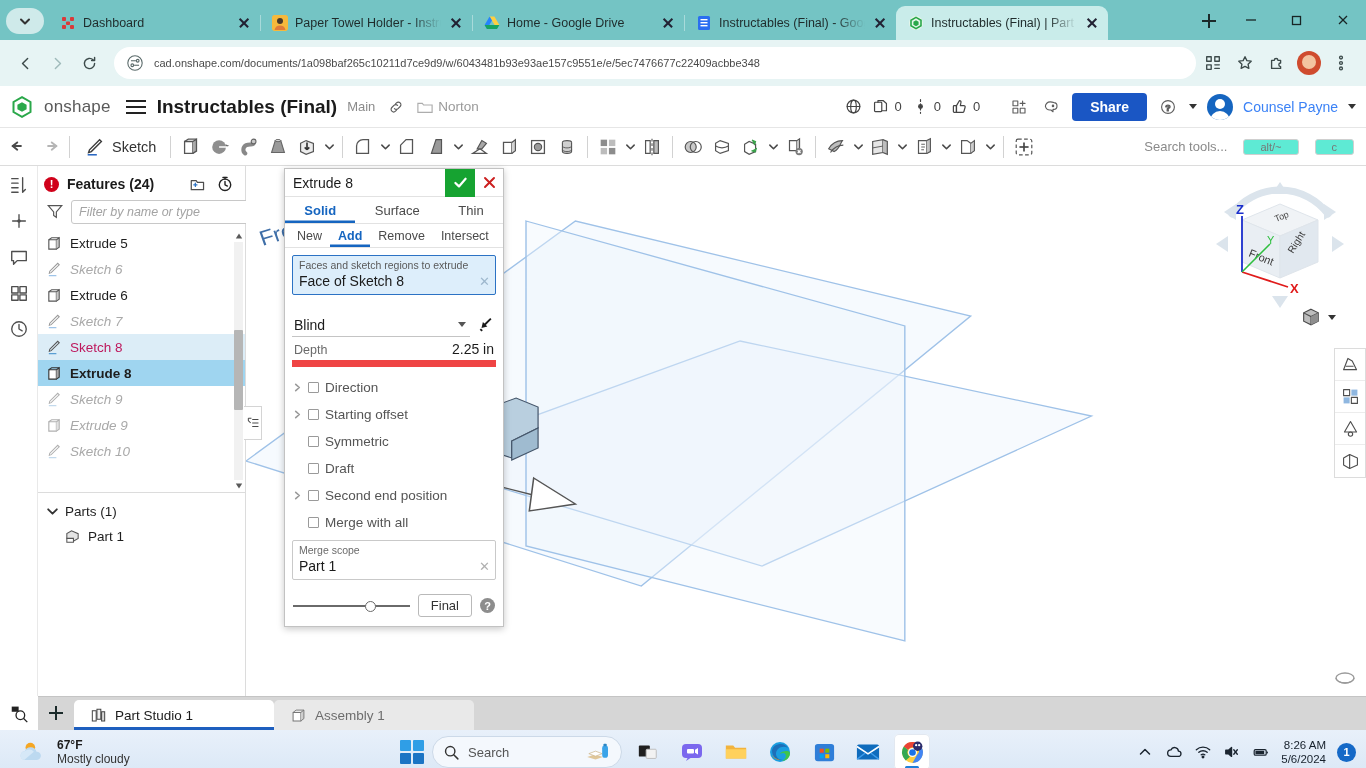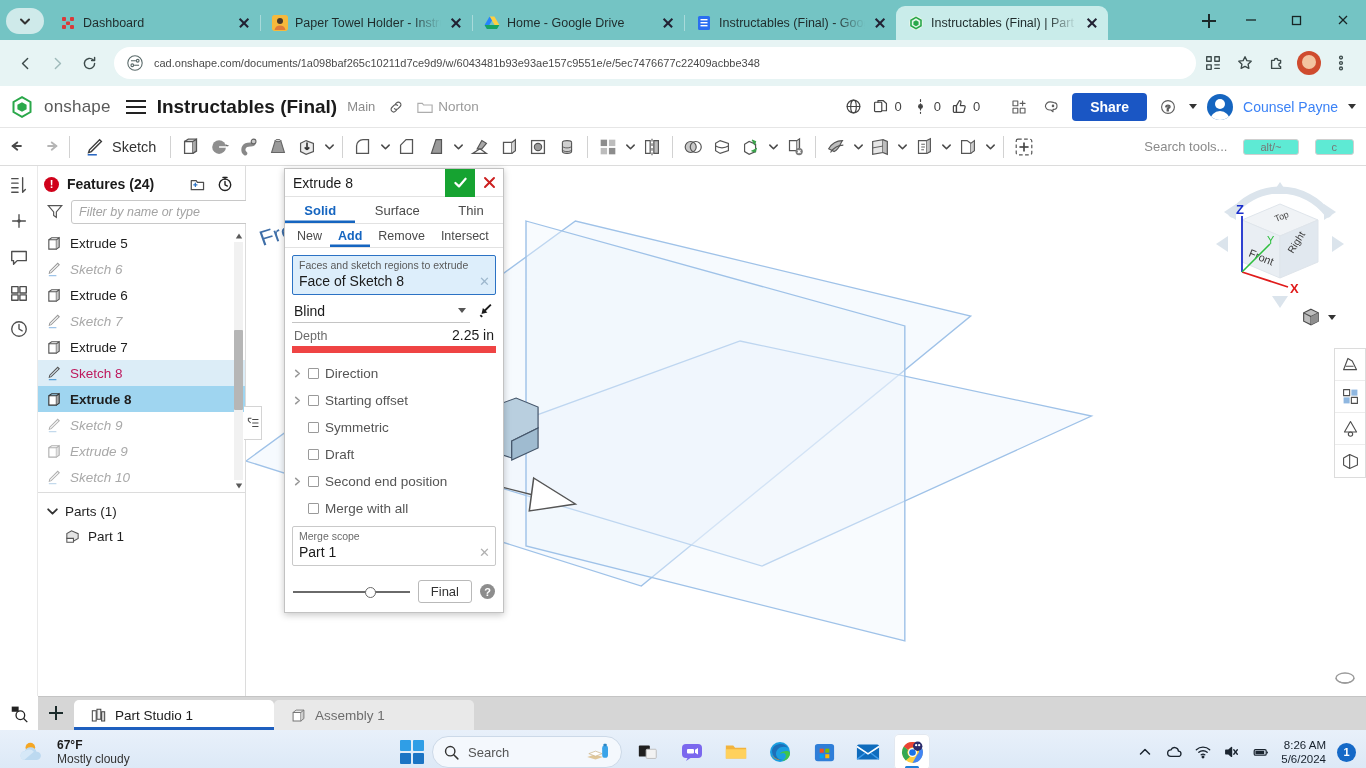--- a/index.html
+++ b/index.html
@@ -147,21 +147,21 @@
   #ex-accept svg{width:17px;height:17px;stroke:#fff;stroke-width:2.6;fill:none;stroke-linecap:round;stroke-linejoin:round;}
   #ex-cancel{width:28px;height:28px;display:flex;align-items:center;justify-content:center;cursor:pointer;}
   #ex-cancel svg{width:15px;height:15px;stroke:#cc1f1f;stroke-width:2.6;fill:none;stroke-linecap:round;}
   .ex-tabs{display:flex;border-bottom:1px solid #e2e2e2;}
   .ex-tab{flex:1 1 auto;text-align:center;padding:6px 0 5px;font-size:13px;color:#4a4a4a;cursor:pointer;}
   .ex-tab.active{color:#1565c0;font-weight:bold;box-shadow:inset 0 -2.5px 0 #1565c0;}
   .ex-subtabs{display:flex;border-bottom:1px solid #e2e2e2;padding:0 4px;}
   .ex-subtab{flex:0 0 auto;padding:5px 8px 4px;font-size:12.5px;color:#4a4a4a;cursor:pointer;}
   .ex-subtab.active{color:#1565c0;font-weight:bold;box-shadow:inset 0 -2.5px 0 #1565c0;}
   .ex-body{padding:7px 7px 6px 7px;}
-  .qbox{border:1.5px solid #2b72c4;background:#ddeefb;border-radius:2px;padding:3px 6px 5px;margin-bottom:4px;position:relative;}
+  .qbox{border:1.5px solid #2b72c4;background:#ddeefb;border-radius:2px;padding:3px 6px 5px;margin-bottom:18px;position:relative;}
   .qbox .qlabel{font-size:10.5px;color:#5a5a5a;}
   .qbox .qval{font-size:14px;color:#1b1b1b;padding-top:2px;}
   .qbox .qclear{position:absolute;right:5px;bottom:5px;color:#9db7cd;font-size:13px;cursor:pointer;}
   .selrow{display:flex;align-items:center;gap:6px;margin-bottom:4px;}
   .selbox{flex:1 1 auto;border-bottom:1px solid #c4c4c4;display:flex;align-items:center;height:24px;padding-left:2px;cursor:pointer;}
   .selbox .v{flex:1 1 auto;font-size:14px;color:#1b1b1b;}
   .selbox .ddarrow{width:0;height:0;border-left:4px solid transparent;border-right:4px solid transparent;border-top:5px solid #555;margin-right:4px;}
   .flip{width:20px;height:20px;flex:0 0 20px;cursor:pointer;}
   .fieldrow{display:flex;align-items:baseline;border-bottom:7px solid #ef4444;height:26px;margin-bottom:7px;padding:0 2px;}
   .fieldrow .flabel{font-size:12.5px;color:#6a6a6a;flex:0 0 auto;}
@@ -795,28 +795,20 @@
           </svg>
         <span>Extrude 6</span>
       </div>
       <div class="feat-row suppressed">
         <svg class="feat-ico" viewBox="0 0 18 18">
             <path d="M3.5 13 5.5 12.3 14 4l-1.6-1.6L4 10.8z" fill="none" stroke="#9a9a9a" stroke-width="1.1"></path>
             <line x1="3" y1="15.5" x2="11" y2="15.5" stroke="#9fc4e8" stroke-width="1.3"></line>
           </svg>
         <span>Sketch 7</span>
       </div>
-      <div class="feat-row">
-        <svg class="feat-ico" viewBox="0 0 18 18">
-            <path d="M3 5h8v10H3z" fill="#fff" stroke="#555" stroke-width="1.2"></path>
-            <path d="M11 5l3-2v10l-3 2" fill="#c9c9c9" stroke="#555" stroke-width="1.1"></path>
-            <path d="M3 5l3-2h8" fill="none" stroke="#555" stroke-width="1.1"></path>
-          </svg>
-        <span>Extrude 7</span>
-      </div>
       <div class="feat-row sel-sketch">
         <svg class="feat-ico" viewBox="0 0 18 18">
             <path d="M3.5 13 5.5 12.3 14 4l-1.6-1.6L4 10.8z" fill="none" stroke="#555" stroke-width="1.1"></path>
             <line x1="3" y1="15.5" x2="11" y2="15.5" stroke="#5a9fd4" stroke-width="1.3"></line>
           </svg>
         <span>Sketch 8</span>
       </div>
       <div class="feat-row sel">
         <svg class="feat-ico" viewBox="0 0 18 18">
             <path d="M3 5h8v10H3z" fill="#fff" stroke="#333" stroke-width="1.2"></path>

